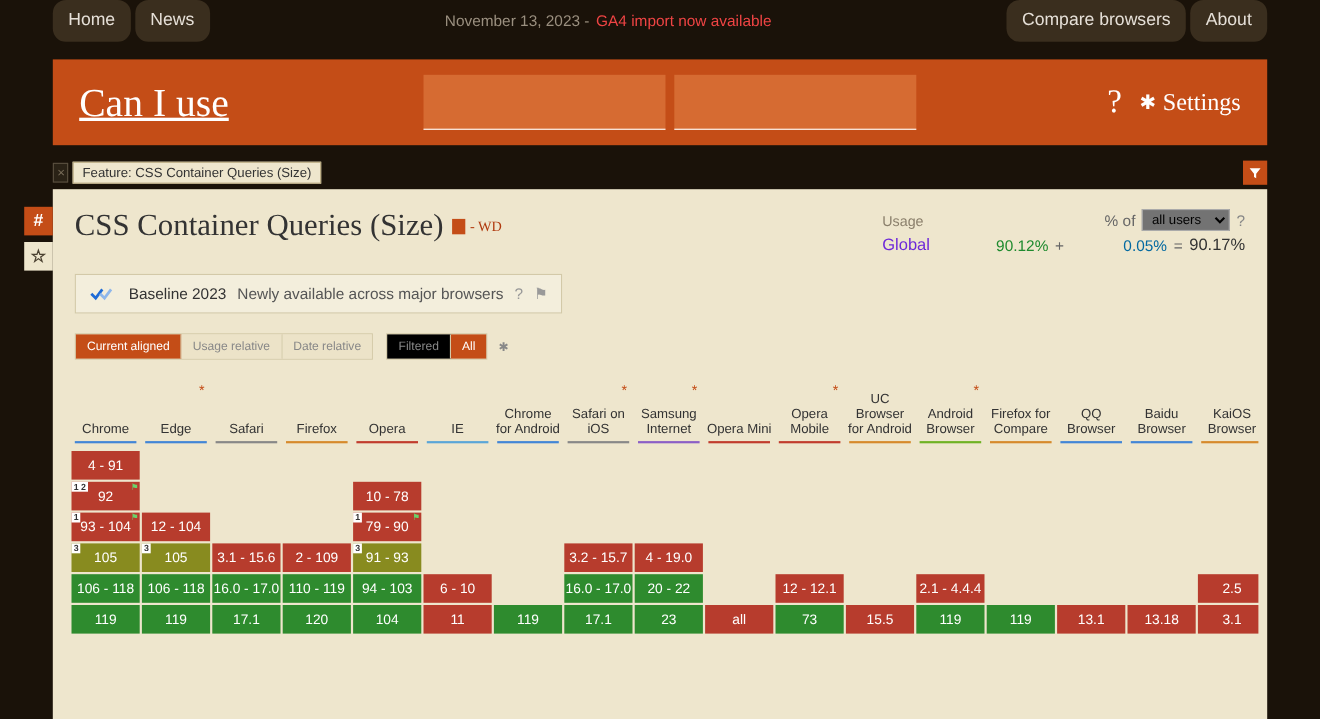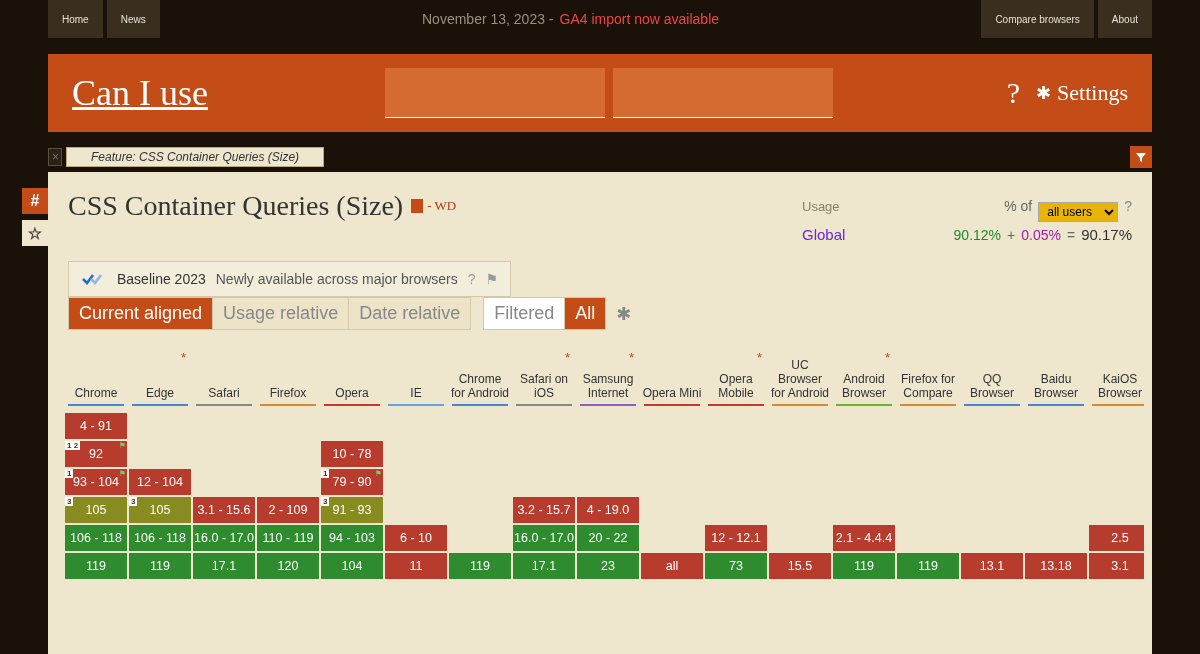--- a/index.html
+++ b/index.html
@@ -2,78 +2,78 @@
 <html><head>
 <meta charset="utf-8">
 <style>
   * { box-sizing: border-box; margin: 0; padding: 0; }
   html, body { width: 1200px; height: 654px; overflow: hidden; font-family: -apple-system, BlinkMacSystemFont, "Segoe UI", Helvetica, Arial, sans-serif; background: #1a1209; }
   body { position: relative; }
 
   
   .topnav { display:flex; align-items:stretch; height:38px; padding:0 0 0 48px; color:#ccc; }
   .topnav .left { display:flex; gap:4px; }
-  .topnav .btn { background:#3a2e1e; color:#e6e0d8; padding:0 14px; display:flex; align-items:center; font-size:10px; cursor:pointer; }
+  .topnav .btn { background:#3a2e1e; color:#e6e0d8; padding:0 14px; display:flex; align-items:center; font-size:16px; cursor:pointer;border-radius:12px; }
   .topnav .center { flex:1; display:flex; align-items:center; justify-content:center; gap:6px; font-size:14px; color:#9a8f7f; }
   .topnav .center .hl { color:#ef4444; }
   .topnav .right { display:flex; gap:4px; margin-right:48px; }
 
   
   .searchbar { background:#c44d17; margin:16px 48px 14px 48px; height:78px; display:flex; align-items:center; padding:0 24px; }
   .searchbar .logo { font-family: Georgia, 'Times New Roman', serif; font-size:36px; color:#fff; margin-right:16px; font-weight:400;text-decoration:underline; }
   .searchbar .inputs { flex:1; display:flex; gap:8px; justify-content:center; }
   .searchbar input { width:220px; height:50px; background:#d66b32; border:none; border-bottom:1px solid #fff; color:#fff; font-size:16px; padding:0 8px; outline:none; }
   .searchbar .qmark { font-size:30px; color:#fff; margin-left:12px; font-family: Georgia, serif; }
   .searchbar .settings { display:flex; align-items:center; color:#fff; margin-left:16px; font-family: Georgia, serif; font-size:22px; cursor:pointer; }
   .searchbar .settings .gear { font-size:18px; margin-right:6px; }
 
   
   .breadcrumb-row { padding:0 48px; display:flex; align-items:center; gap:4px; }
   .breadcrumb-row .close { width:14px; text-align:center; color:#7a6e5a; font-size:12px; cursor:pointer; border:1px solid #5a5040; background:#2a2216; padding:1px 3px; }
-  .breadcrumb-row .chip { background:#eee6cd; color:#333; font-size:12px; padding:2px 24px; border:1px solid #b8a97f;font-style:italic; }
+  .breadcrumb-row .chip { background:#eee6cd; color:#333; font-size:12px; padding:2px 8px; border:1px solid #b8a97f; }
   .breadcrumb-row .spacer { flex:1; }
   .filter-icon { width:22px; height:22px; background:#c44d17; color:#fff; display:flex; align-items:center; justify-content:center; font-size:12px; cursor:pointer; }
 
   
   .main { background:#eee6cd; margin:4px 48px 0 48px; position:relative; padding:18px 20px 0 20px; height:500px; }
 
   .gutter { position:absolute; left:-26px; top:16px; display:flex; flex-direction:column; gap:6px; }
   .gutter .tag { background:#c44d17; color:#fff; width:26px; height:26px; display:flex; align-items:center; justify-content:center; font-size:16px; font-weight:bold; cursor:pointer; }
   .gutter .star { background:#eee6cd; color:#4a4030; }
 
   .title-row { display:flex; align-items:flex-start; justify-content:space-between; }
   .title-row h1 { font-family: Georgia, serif; font-weight:400; font-size:28px; color:#333; display:flex; gap:8px; }
   .wd-badge { font-size:13px; color:#b03a0f; display:inline-flex; align-items:center; gap:4px; }
   .wd-badge .doc { width:12px; height:14px; background:#c44d17; display:inline-block; }
   .usage-block { width:330px; font-size:13px; color:#666; }
   .usage-block .row { display:flex; align-items:center; gap:6px; margin-bottom:4px; }
   .usage-block .label { color:#8a7f6b; width:60px; }
-  .usage-block select { font-size:12px; padding:1px 4px; border:1px solid #aaa; background:#eab308; width:80px;margin-top:12px; }
+  .usage-block select { font-size:12px; padding:1px 4px; border:1px solid #aaa; background:#737373; width:80px; }
   .usage-block .q { color:#888; }
   .usage-block .nums { margin-left:auto; display:flex; align-items:center; gap:6px; font-size:14px; }
   .usage-block .green { color:#1e8a2e; }
-  .usage-block .olive { color:#a21caf; }
+  .usage-block .olive { color:#0369a1;margin-left:48px; }
   .usage-block .big { color:#333; font-size:15px; font-weight:500; }
 
   .baseline { margin-top:14px; border:1px solid #d3c9a8; background:#f3eedc; padding:8px 12px; display:inline-flex; align-items:center; gap:10px; font-size:14px; color:#333; }
   .baseline .check { color:#1e6bd6; font-size:18px; display:flex; align-items:center;}
   .baseline .check svg {width:26px; height:18px;}
   .baseline b { font-weight:400; }
   .baseline .desc { color:#555; }
   .baseline .qc, .baseline .flag { color:#999; font-size:14px; cursor:pointer; }
 
   .description { margin-top:18px; font-size:15px; line-height:1.4; color:#333; max-width:400px; }
 
-  .controls { display:flex; gap:0; align-items:center; font-size:18px; }
+  .controls { margin-top:18px; display:flex; gap:0; align-items:center; font-size:11px; }
   .tabs { display:flex; border:1px solid #d3c9a8; }
   .tabs .tab { padding:5px 10px; color:#888; cursor:pointer; border-right:1px solid #d3c9a8; background:#ece3c8; }
   .tabs .tab:last-child { border-right:none; }
   .tabs .tab.active { background:#c44d17; color:#fff; }
   .filters { display:flex; border:1px solid #d3c9a8; margin-left:12px; }
-  .filters .tab { padding:5px 10px; color:#888; border-right:1px solid #d3c9a8; background:#ffffff; cursor:pointer; }
+  .filters .tab { padding:5px 10px; color:#888; border-right:1px solid #d3c9a8; background:#000000; cursor:pointer; }
   .filters .tab:last-child { border-right:none; }
   .filters .tab.active { background:#c44d17; color:#fff; }
   .controls .gear { margin-left:10px; color:#888; cursor:pointer; }
 
   
   .grid { margin-top:20px; overflow:hidden; width: 1080px; margin-left: -4px;}
   .ghead { display:grid; grid-template-columns: repeat(17, 64px); }
   .ghead .col { font-size:12px; text-align:center; color:#333; position:relative; padding:4px 2px 6px 2px; min-height:56px; display:flex; align-items:flex-end; justify-content:center; }
   .ghead .col .star { position:absolute; top:0; right:6px; color:#c44d17; font-size:13px; }
   .ghead .col .underline { position:absolute; bottom:0; left:4px; right:4px; height:2px; }

